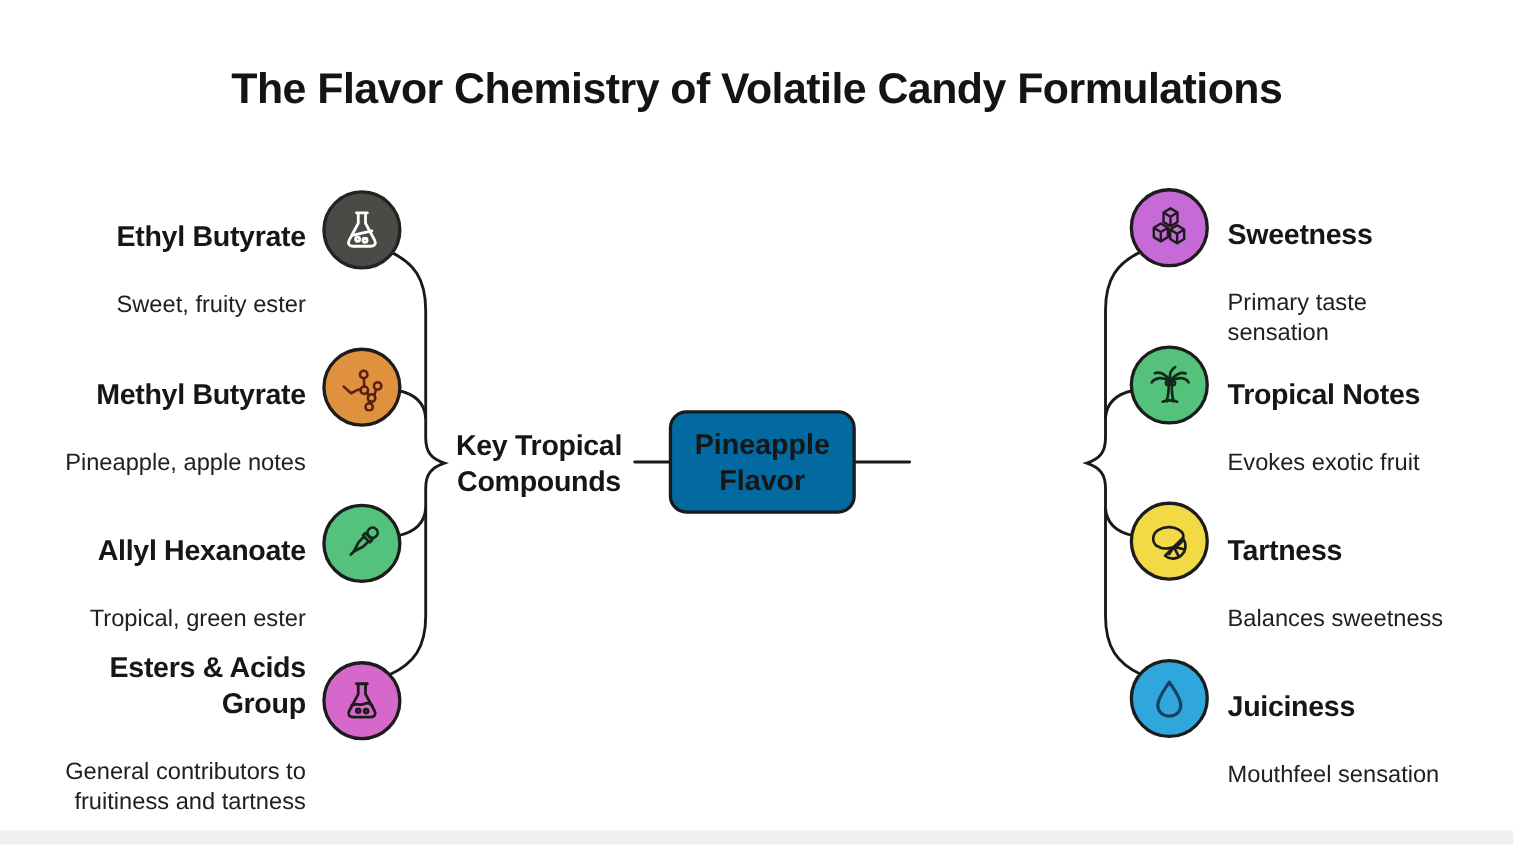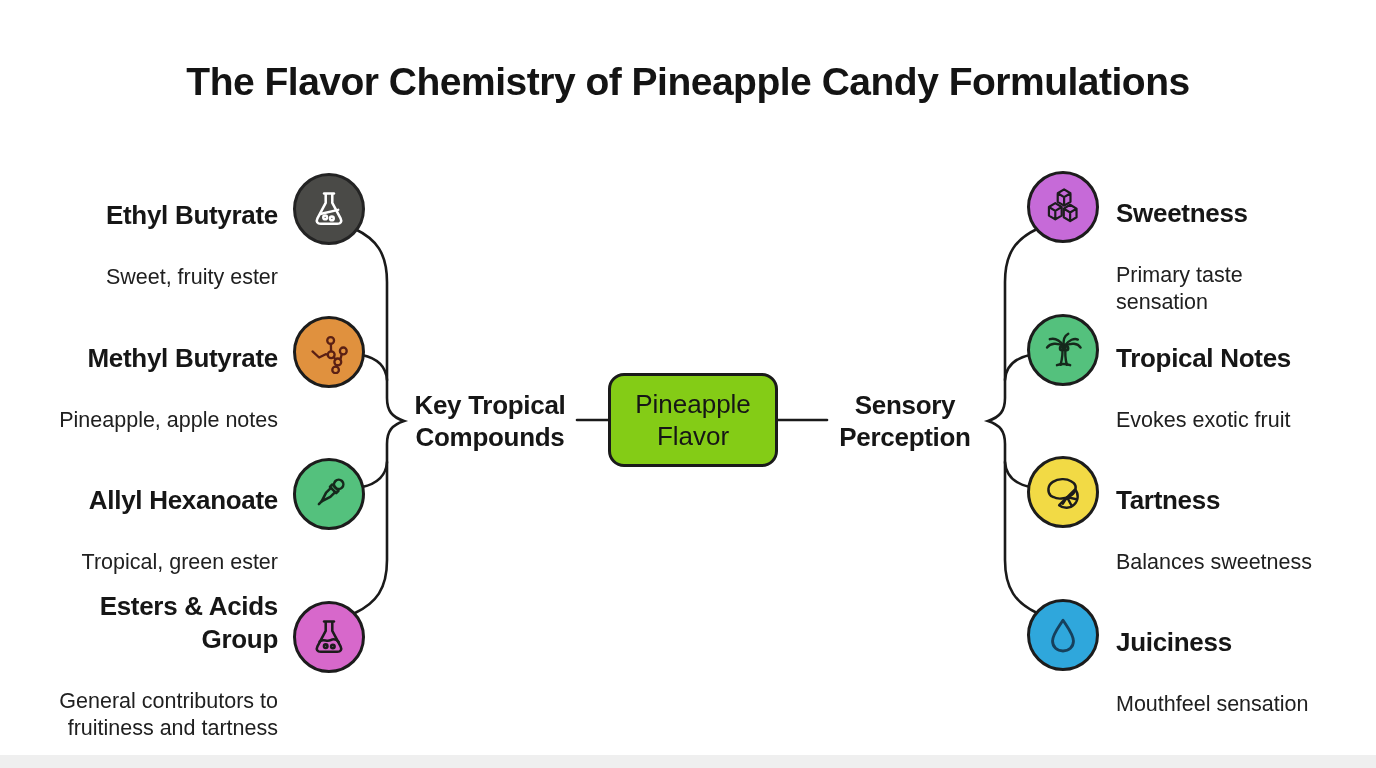--- a/index.html
+++ b/index.html
@@ -21,33 +21,33 @@
     position:absolute;width:66px;height:66px;border:3px solid #1c1c1c;border-radius:50%;
     display:flex;align-items:center;justify-content:center;box-sizing:content-box;
   }
   .node-circle svg{width:44px;height:44px;display:block;}
   .branch-label{
     position:absolute;width:250px;text-align:center;white-space:pre-line;
     font-size:26px;font-weight:700;line-height:32px;letter-spacing:-0.3px;color:#161616;
   }
   .center-box{
     position:absolute;left:608px;top:373px;width:170px;height:94px;box-sizing:border-box;
-    background:#84cc16;border:3px solid #1a1a1a;border-radius:16px;
+    background:#0369a1;border:3px solid #1a1a1a;border-radius:16px;
     display:flex;align-items:center;justify-content:center;text-align:center;
-    font-size:26px;font-weight:400;line-height:32px;white-space:pre-line;color:#161616;
+    font-size:26px;font-weight:700;line-height:32px;white-space:pre-line;color:#161616;
   }
   .bottom-strip{position:absolute;left:0;top:755px;width:1376px;height:13px;background:#efefef;}
   svg .st{fill:none;stroke:currentColor;stroke-width:2.3;stroke-linecap:round;stroke-linejoin:round;}
 </style>
 </head>
 <body>
 
 <div class="canvas">
 
-  <div class="title">The Flavor Chemistry of Pineapple Candy Formulations</div>
+  <div class="title">The Flavor Chemistry of Volatile Candy Formulations</div>
 
   <svg class="connectors" width="1376" height="768" viewBox="0 0 1376 768">
     <g fill="none" stroke="#1a1a1a" stroke-width="2.6" stroke-linecap="round">
       <path d="M355 229 C376 239 387 253 387 282 L387 398 C387 411 392 417 404 421 C392 425 387 431 387 444 L387 560 C387 589 376 603 355 613"></path>
       <path d="M362 355 C376 358 386 365 387 380"></path>
       <path d="M362 487 C376 484 386 477 387 462"></path>
       <path d="M1037 229 C1016 239 1005 253 1005 282 L1005 398 C1005 411 1000 417 988 421 C1000 425 1005 431 1005 444 L1005 560 C1005 589 1016 603 1037 613"></path>
       <path d="M1030 355 C1016 358 1006 365 1005 380"></path>
       <path d="M1030 487 C1016 484 1006 477 1005 462"></path>
       <path d="M577 420 H 608"></path>
@@ -117,22 +117,20 @@
   </div>
 
   <div class="branch-label" style="left:365px;top:389px">Key Tropical
 Compounds</div>
 
   <div class="center-box">
     <span>Pineapple
 Flavor</span>
   </div>
 
-  <div class="branch-label" style="left:780px;top:389px">Sensory
-Perception</div>
 
   <div class="node-circle" style="left: 1027px; top: 171px; background-color: rgb(198, 106, 216); color: rgb(28, 28, 28);">
     <svg viewBox="0 0 40 40">
       <g class="st" style="stroke-width:2">
         <path d="M21 4 L26.8 7.5 L26.8 15.3 L21 18.8 L15.2 15.3 L15.2 7.5 Z M15.2 7.5 L21 11 L26.8 7.5 M21 11 V 18.8"></path>
         <path d="M13 16.5 L18.8 20 L18.8 27.8 L13 31.3 L7.2 27.8 L7.2 20 Z M7.2 20 L13 23.5 L18.8 20 M13 23.5 V 31.3"></path>
         <path d="M26.5 18 L32.3 21.5 L32.3 29.3 L26.5 32.8 L20.7 29.3 L20.7 21.5 Z M20.7 21.5 L26.5 25 L32.3 21.5 M26.5 25 V 32.8"></path>
       </g>
     </svg>
   </div>

